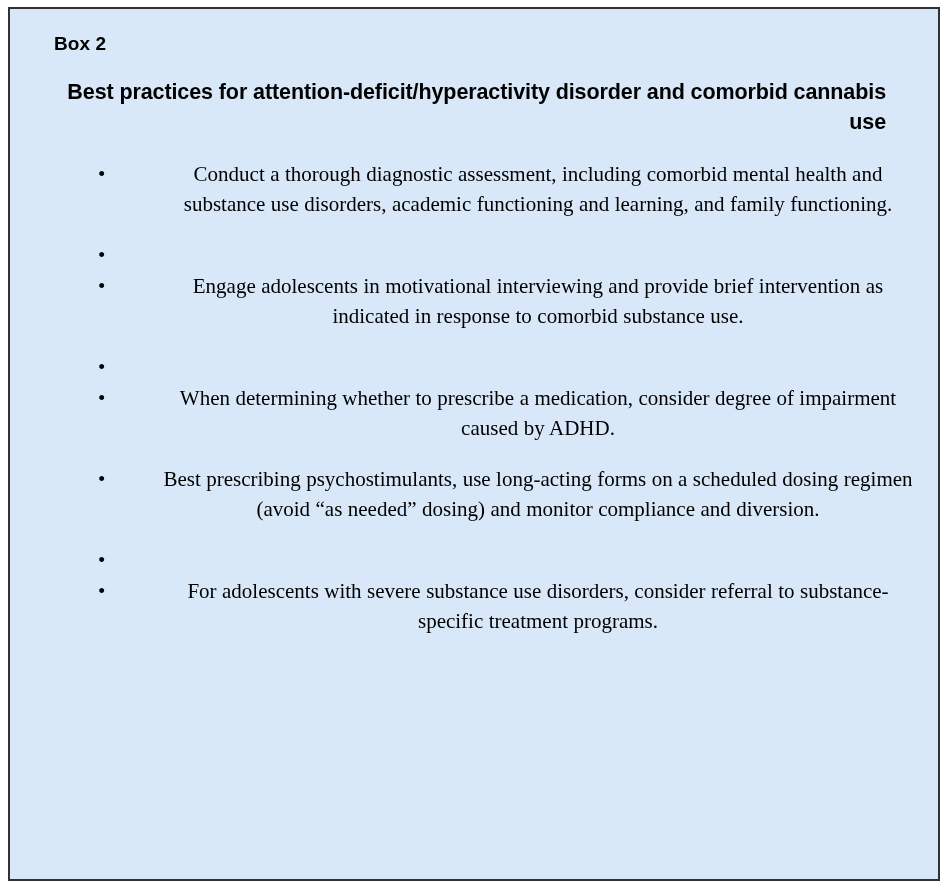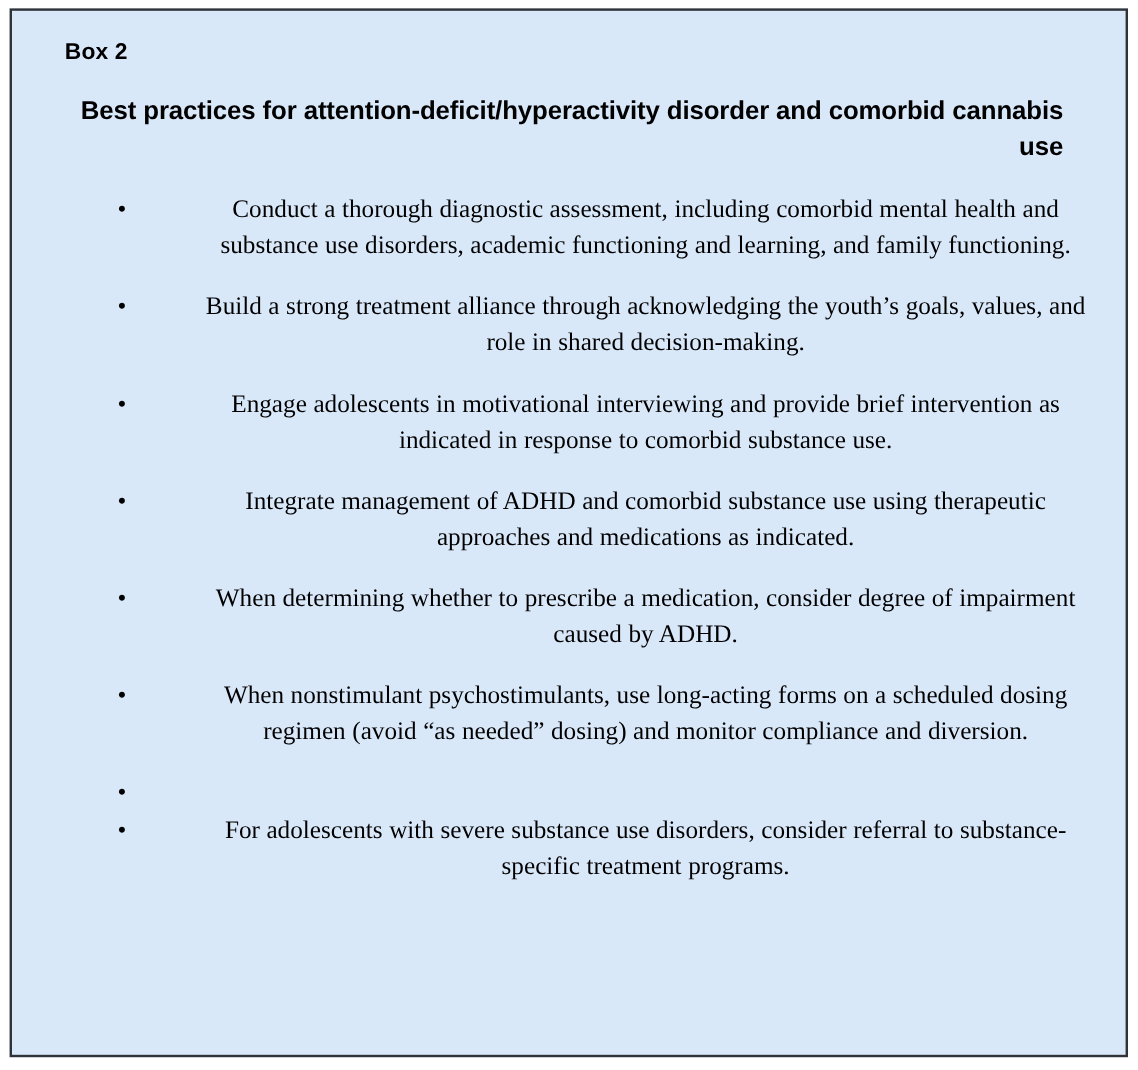--- a/index.html
+++ b/index.html
@@ -111,37 +111,35 @@
 
     <div class="box-title">Best practices for attention-deficit/hyperactivity disorder and comorbid cannabis use</div>
 
     <ul class="bullet-list">
       <li class="bullet-item">
         <span class="bullet-marker">•</span>
         <span class="bullet-text">Conduct a thorough diagnostic assessment, including comorbid mental health and substance use disorders, academic functioning and learning, and family functioning.</span>
       </li>
       <li class="bullet-item">
         <span class="bullet-marker">•</span>
-        <span class="bullet-text">Build a strong treatment alliance through acknowledging the youth’s goals, values, and role in shared decision-making.</span>
       </li>
       <li class="bullet-item">
         <span class="bullet-marker">•</span>
         <span class="bullet-text">Engage adolescents in motivational interviewing and provide brief intervention as indicated in response to comorbid substance use.</span>
       </li>
       <li class="bullet-item">
         <span class="bullet-marker">•</span>
-        <span class="bullet-text">Integrate management of ADHD and comorbid substance use using therapeutic approaches and medications as indicated.</span>
       </li>
       <li class="bullet-item">
         <span class="bullet-marker">•</span>
         <span class="bullet-text">When determining whether to prescribe a medication, consider degree of impairment caused by ADHD.</span>
       </li>
       <li class="bullet-item">
         <span class="bullet-marker">•</span>
-        <span class="bullet-text">When nonstimulant psychostimulants, use long-acting forms on a scheduled dosing regimen (avoid “as needed” dosing) and monitor compliance and diversion.</span>
+        <span class="bullet-text">Best prescribing psychostimulants, use long-acting forms on a scheduled dosing regimen (avoid “as needed” dosing) and monitor compliance and diversion.</span>
       </li>
       <li class="bullet-item">
         <span class="bullet-marker">•</span>
       </li>
       <li class="bullet-item">
         <span class="bullet-marker">•</span>
         <span class="bullet-text">For adolescents with severe substance use disorders, consider referral to substance-specific treatment programs.</span>
       </li>
     </ul>
 

